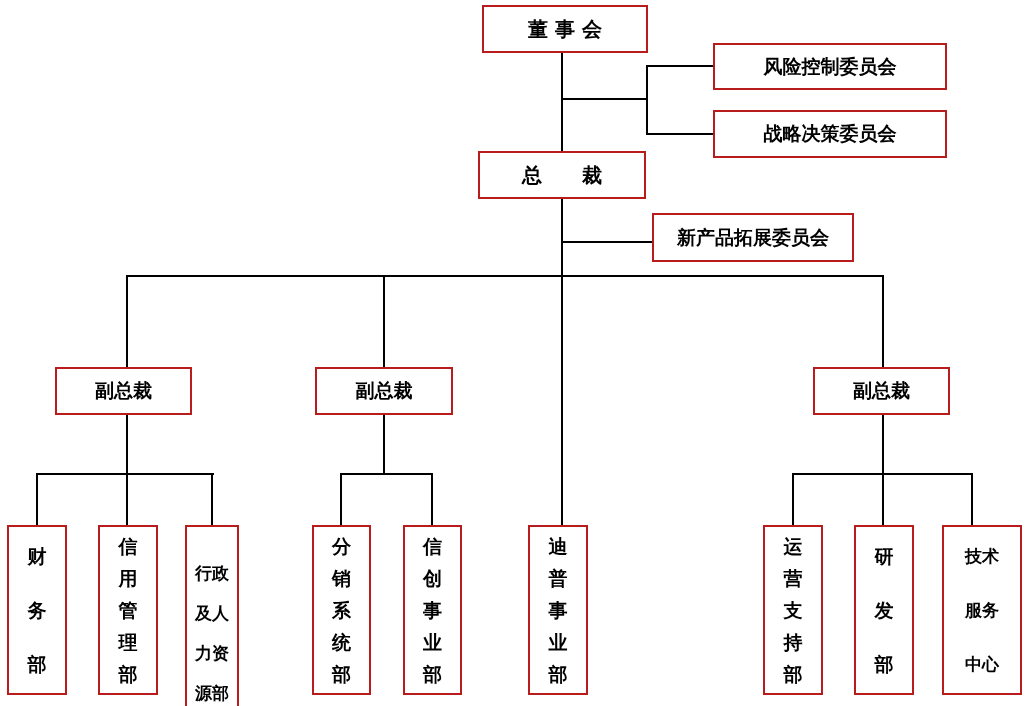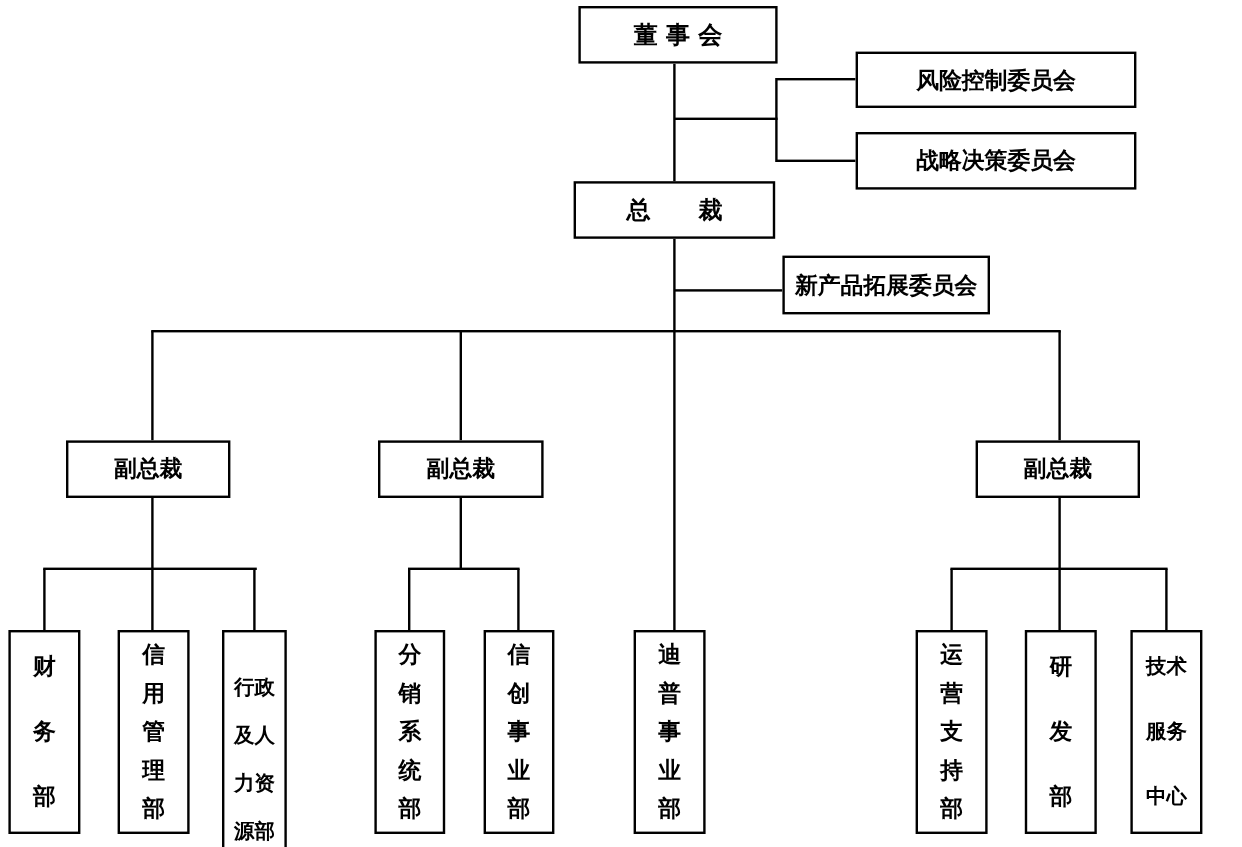--- a/index.html
+++ b/index.html
@@ -12,21 +12,21 @@
     width: 1035px;
     height: 706px;
     background: #ffffff;
     font-family: "DejaVu Serif", "Liberation Serif", serif;
     color: #000000;
     overflow: hidden;
   }
   .node {
     position: absolute;
     box-sizing: border-box;
-    border: 2px solid #000000;
+    border: 2px solid #b91c1c;
     background: #ffffff;
     display: flex;
     align-items: center;
     justify-content: center;
     font-weight: 700;
     z-index: 2;
   }
   .h-label {
     font-size: 19px;
     white-space: pre;
@@ -45,33 +45,33 @@
     position: absolute;
     background: #000000;
     z-index: 1;
   }
 
   
   #board       { left: 482px; top:   5px; width: 166px; height: 48px; }
   #strategy    { left: 713px; top:  43px; width: 234px; height: 47px; }
   #risk        { left: 713px; top: 110px; width: 234px; height: 48px; }
   #president   { left: 478px; top: 151px; width: 168px; height: 48px; }
-  #newproduct  { left: 652px; top: 213px; width: 173px; height: 49px; }
+  #newproduct  { left: 652px; top: 213px; width: 202px; height: 49px; }
   #vp-left     { left:  55px; top: 367px; width: 137px; height: 48px; }
   #vp-middle   { left: 315px; top: 367px; width: 138px; height: 48px; }
   #vp-right    { left: 813px; top: 367px; width: 137px; height: 48px; }
   #finance     { left:   7px; top: 525px; width: 60px; height: 170px; }
   #credit      { left:  98px; top: 525px; width: 60px; height: 170px; }
   #adminhr     { left: 185px; top: 525px; width: 54px; height: 216px; justify-content: center; }
   #distribution{ left: 312px; top: 525px; width: 59px; height: 170px; }
   #xinchuang   { left: 403px; top: 525px; width: 59px; height: 170px; }
   #dipu        { left: 528px; top: 525px; width: 60px; height: 170px; }
   #ops         { left: 763px; top: 525px; width: 60px; height: 170px; }
   #rnd         { left: 854px; top: 525px; width: 60px; height: 170px; }
-  #techsvc     { left: 942px; top: 525px; width: 60px; height: 170px; }
+  #techsvc     { left: 942px; top: 525px; width: 80px; height: 170px; }
 
   
   #l-board-president   { left: 561px; top:  53px; width:   2px; height:  99px; }
   #l-board-committees  { left: 562px; top:  98px; width:  86px; height:   2px; }
   #l-committee-spine   { left: 646px; top:  65px; width:   2px; height:  70px; }
   #l-stub-strategy     { left: 647px; top:  65px; width:  66px; height:   2px; }
   #l-stub-risk         { left: 647px; top: 133px; width:  66px; height:   2px; }
   #l-president-dipu    { left: 561px; top: 199px; width:   2px; height: 326px; }
   #l-stub-newproduct   { left: 562px; top: 241px; width:  90px; height:   2px; }
   #l-distribution-bar  { left: 126px; top: 275px; width: 758px; height:   2px; }

